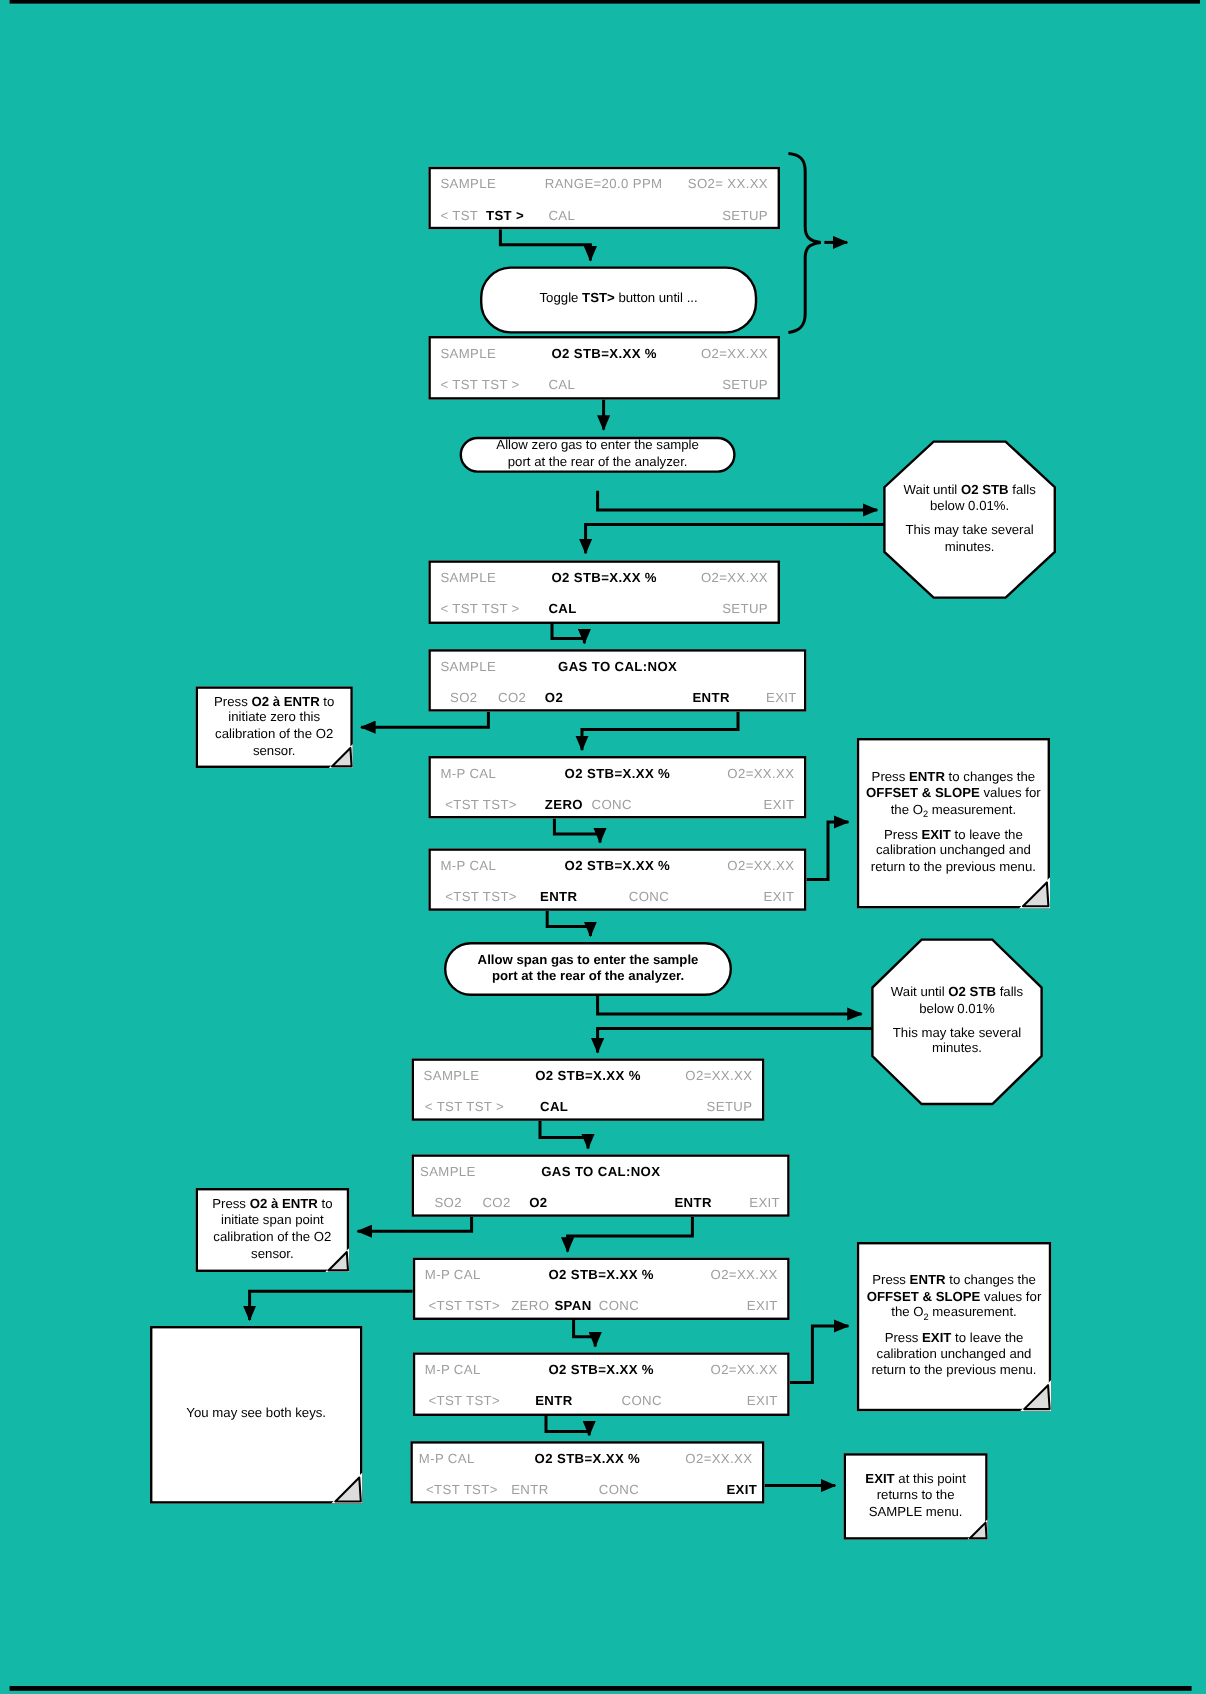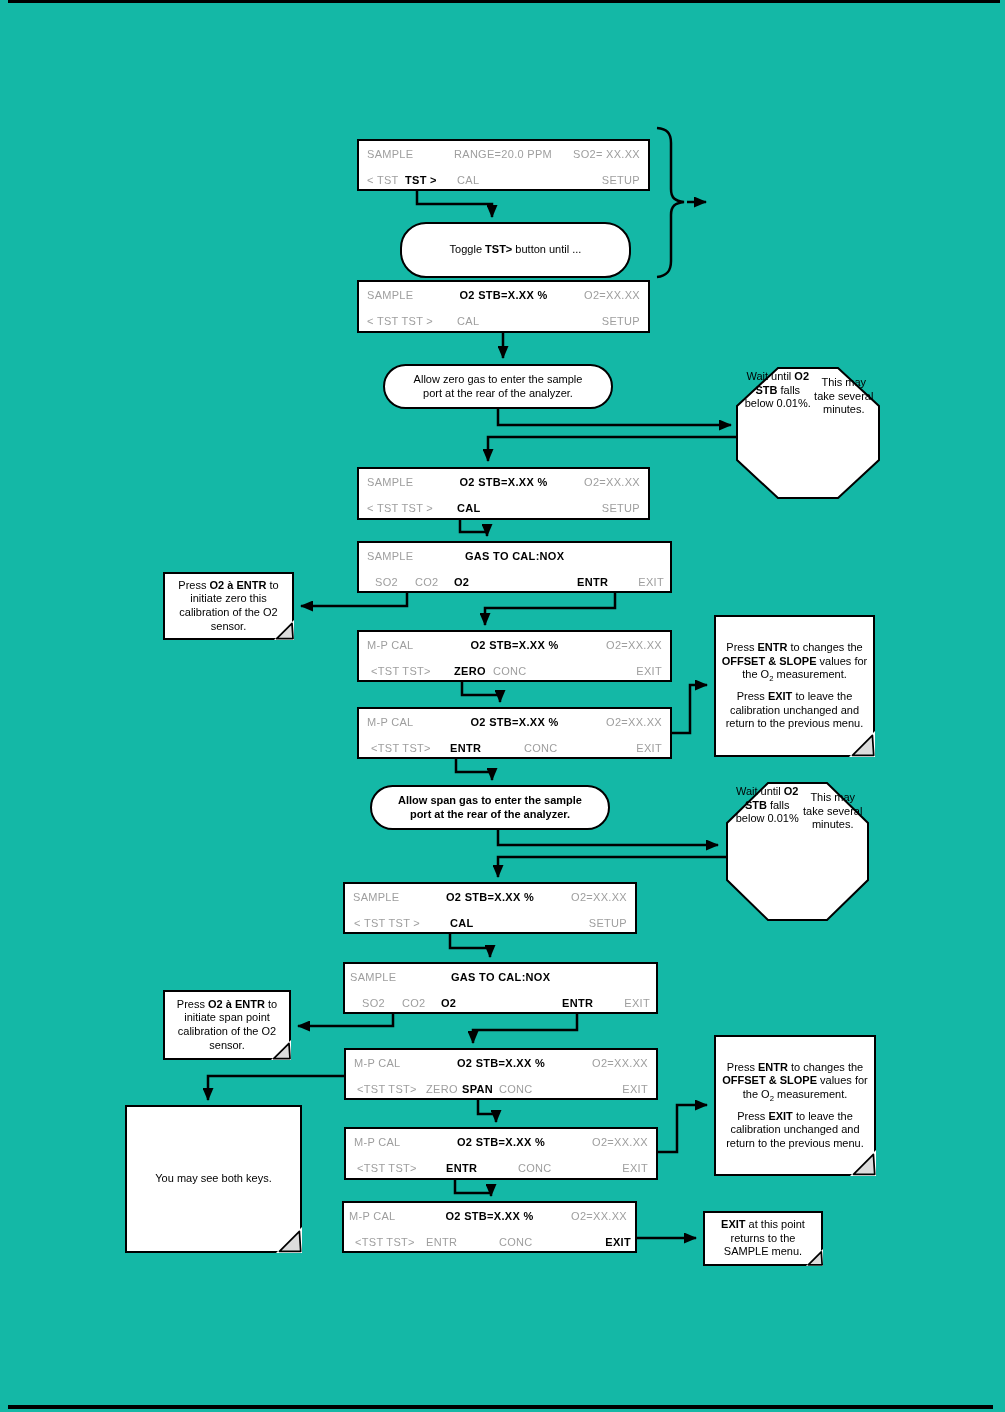--- a/index.html
+++ b/index.html
@@ -12,21 +12,21 @@
   .ctr{left:50%;transform:translateX(-50%);}
   .r1{top:7px;} .r2{top:33px;}
   .pill{position:absolute;border:2px solid #000;border-radius:26px;background:#fff;z-index:2;
         display:flex;align-items:center;justify-content:center;text-align:center;
         font-size:11px;color:#000;box-sizing:border-box;padding:2px 18px;line-height:1.25;}
   .note{position:absolute;border:2px solid #000;background:#fff;z-index:2;box-sizing:border-box;
         display:flex;flex-direction:column;justify-content:center;
         text-align:center;font-size:11px;color:#000;line-height:1.24;padding:4px 3px;}
   .note p,.octx p{margin:0;}
   .note p + p,.octx p + p{margin-top:6px;}
-  .octx{position:absolute;z-index:2;display:flex;flex-direction:row;justify-content:center;
+  .octx{position:absolute;z-index:2;display:flex;flex-direction:column;justify-content:center;
         text-align:center;font-size:11px;color:#000;line-height:1.24;box-sizing:border-box;padding:0 3px;}
   .b{font-weight:bold;color:#000;}
   sub{font-size:0.7em;}
   .fold{position:absolute;right:-2px;bottom:-2px;z-index:3;}
 </style>
 </head>
 <body>
 
 <div id="page">
 
@@ -88,21 +88,21 @@
   <div class="screen" style="left:357px;top:280px;width:293px;height:53px;">
     <span class="lbl r1" style="left:8px">SAMPLE</span>
     <span class="lbl r1 bold ctr">O2 STB=X.XX %</span>
     <span class="lbl r1" style="right:8px">O2=XX.XX</span>
     <span class="lbl r2" style="left:8px">&lt; TST  TST &gt;</span>
     <span class="lbl r2" style="left:98px">CAL</span>
     <span class="lbl r2" style="right:8px">SETUP</span>
   </div>
 
 
-  <div class="pill" style="left:383px;top:364px;width:230px;height:45px;">
+  <div class="pill" style="left:383px;top:364px;width:230px;height:30px;">
     <span><span>Allow zero gas to enter the sample port at the rear of the analyzer.</span></span>
   </div>
 
   <div class="octx" style="left:739px;top:370px;width:138px;height:126px;">
     <p><span>Wait until </span><span class="b">O2 STB</span><span> falls below 0.01%.</span></p>
     <p><span>This may take several minutes.</span></p>
   </div>
 
   <div class="screen" style="left:357px;top:467px;width:293px;height:53px;">
     <span class="lbl r1" style="left:8px">SAMPLE</span>
@@ -237,21 +237,21 @@
   <div class="screen" style="left:342px;top:1201px;width:295px;height:52px;">
     <span class="lbl r1" style="left:5px">M-P CAL</span>
     <span class="lbl r1 bold ctr">O2 STB=X.XX %</span>
     <span class="lbl r1" style="right:8px">O2=XX.XX</span>
     <span class="lbl r2" style="left:11px">&lt;TST TST&gt;</span>
     <span class="lbl r2" style="left:82px">ENTR</span>
     <span class="lbl r2" style="left:155px">CONC</span>
     <span class="lbl r2 bold" style="right:4px">EXIT</span>
   </div>
 
-  <div class="note" style="left:703px;top:1211px;width:120px;height:55px;">
+  <div class="note" style="left:703px;top:1211px;width:120px;height:72px;">
     <p><span class="b">EXIT</span><span> at this point returns to the SAMPLE menu.</span></p>
     <svg class="fold" width="17" height="17" viewBox="0 0 30 30">
       <polygon points="30,0 30,30 0,30" fill="#fff"></polygon>
       <path d="M4,28 L27,5 L28.5,28 Z" fill="#dcdcdc" stroke="#000" stroke-width="3" stroke-linejoin="round"></path>
     </svg>
   </div>
 
 </div>
 
 </body></html>

